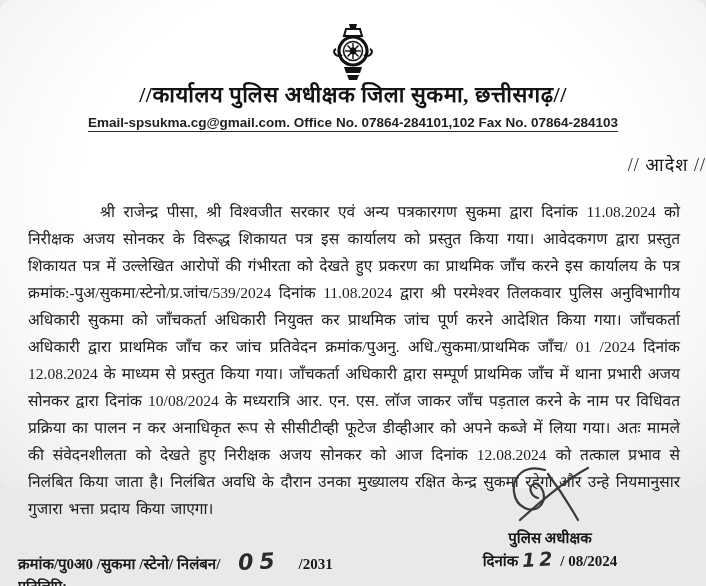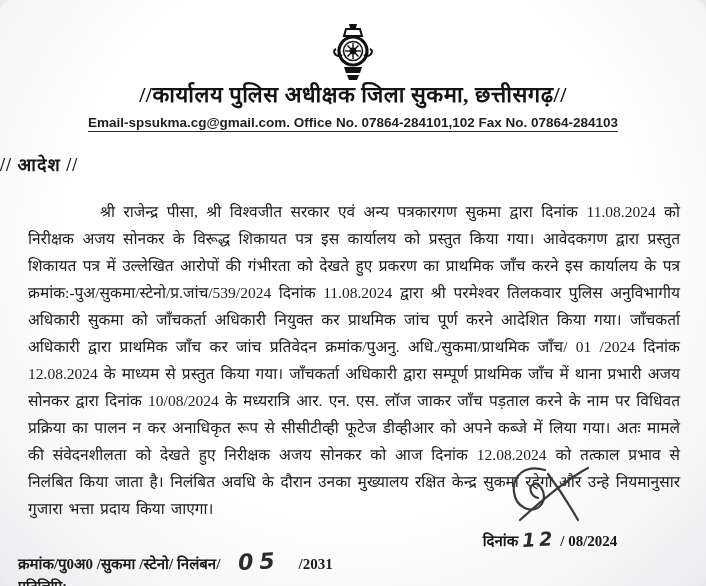--- a/index.html
+++ b/index.html
@@ -4,21 +4,21 @@
 <style>
   html,body{margin:0;padding:0;}
   body{
     width:706px;height:586px;
     background:#e9e9eb;
     font-family:"Liberation Serif","DejaVu Serif",serif;
     overflow:hidden;
   }
   .page{
     position:relative;
-    width:706px;height:586px;
+    width:706px;height:488px;
     background:
       radial-gradient(ellipse at 50% 40%, #ffffff 55%, #f6f6f7 80%, #ebebee 100%);
     color:#1b1b1b;
     box-sizing:border-box;
     border-radius:11px;
   }
   
   .emblem-wrap{
     position:absolute;top:22px;left:0;right:0;
     display:flex;justify-content:center;
@@ -36,22 +36,22 @@
   }
   .contact-line span{
     font-family:"Liberation Sans","DejaVu Sans",sans-serif;
     font-size:13.5px;font-weight:bold;color:#1f1f1f;
     border-bottom:1.5px solid #2a2a2a;
     padding-bottom:1px;
   }
   
   .order-heading{
     position:absolute;top:152px;left:0;right:0;
-    text-align:left;
-    font-size:18px;font-weight:bold;color:#181818;
+    text-align:right;
+    font-size:18px;font-weight:normal;color:#181818;
     letter-spacing:1px;
   }
   
   .order-body{
     position:absolute;top:198px;left:28px;width:652px;
     font-size:15.5px;line-height:27px;
     text-align:justify;
     text-indent:72px;
     color:#1c1c1c;
     word-spacing:2px;
@@ -123,20 +123,21 @@
   <div class="order-heading">// आदेश //</div>
 
   <div class="order-body">श्री राजेन्द्र पीसा, श्री विश्वजीत सरकार एवं अन्य पत्रकारगण सुकमा द्वारा दिनांक 11.08.2024 को निरीक्षक अजय सोनकर के विरूद्ध शिकायत पत्र इस कार्यालय को प्रस्तुत किया गया। आवेदकगण द्वारा प्रस्तुत शिकायत पत्र में उल्लेखित आरोपों की गंभीरता को देखते हुए प्रकरण का प्राथमिक जाँच करने इस कार्यालय के पत्र क्रमांक:-पुअ/सुकमा/स्टेनो/प्र.जांच/539/2024 दिनांक 11.08.2024 द्वारा श्री परमेश्वर तिलकवार पुलिस अनुविभागीय अधिकारी सुकमा को जाँचकर्ता अधिकारी नियुक्त कर प्राथमिक जांच पूर्ण करने आदेशित किया गया। जाँचकर्ता अधिकारी द्वारा प्राथमिक जाँच कर जांच प्रतिवेदन क्रमांक/पुअनु. अधि./सुकमा/प्राथमिक जाँच/ 01 /2024 दिनांक 12.08.2024 के माध्यम से प्रस्तुत किया गया। जाँचकर्ता अधिकारी द्वारा सम्पूर्ण प्राथमिक जाँच में थाना प्रभारी अजय सोनकर द्वारा दिनांक 10/08/2024 के मध्यरात्रि आर. एन. एस. लॉज जाकर जाँच पड़ताल करने के नाम पर विधिवत प्रक्रिया का पालन न कर अनाधिकृत रूप से सीसीटीव्ही फूटेज डीव्हीआर को अपने कब्जे में लिया गया। अतः मामले की संवेदनशीलता को देखते हुए निरीक्षक अजय सोनकर को आज दिनांक 12.08.2024 को तत्काल प्रभाव से निलंबित किया जाता है। निलंबित अवधि के दौरान उनका मुख्यालय रक्षित केन्द्र सुकमा रहेगा और उन्हे नियमानुसार गुजारा भत्ता प्रदाय किया जाएगा।</div>
 
   <div class="signature-block">
     <svg class="signature-scribble" width="120" height="70" viewBox="0 0 120 70" aria-hidden="true">
       <path d="M55 8 C 35 2, 22 14, 24 30 C 26 46, 42 52, 50 44 C 58 36, 52 20, 44 22 C 38 24, 40 34, 48 36" fill="none" stroke="#3a3a3a" stroke-width="2.2" stroke-linecap="round"></path>
       <path d="M30 58 C 50 40, 75 18, 98 6" fill="none" stroke="#3a3a3a" stroke-width="2.2" stroke-linecap="round"></path>
       <path d="M58 12 C 70 28, 80 44, 88 58" fill="none" stroke="#3a3a3a" stroke-width="2.2" stroke-linecap="round"></path>
     </svg>
+    <div class="sig-line">पुलिस अधीक्षक</div>
     <div class="sig-date">
       <span>दिनांक</span>
       <span class="handwritten">12</span>
       <span>/ 08/2024</span>
     </div>
   </div>
 
   <div class="footer-serial">
     <span>क्रमांक/पु0अ0 /सुकमा /स्टेनो/ निलंबन/</span>
     <span class="handwritten">05</span>

